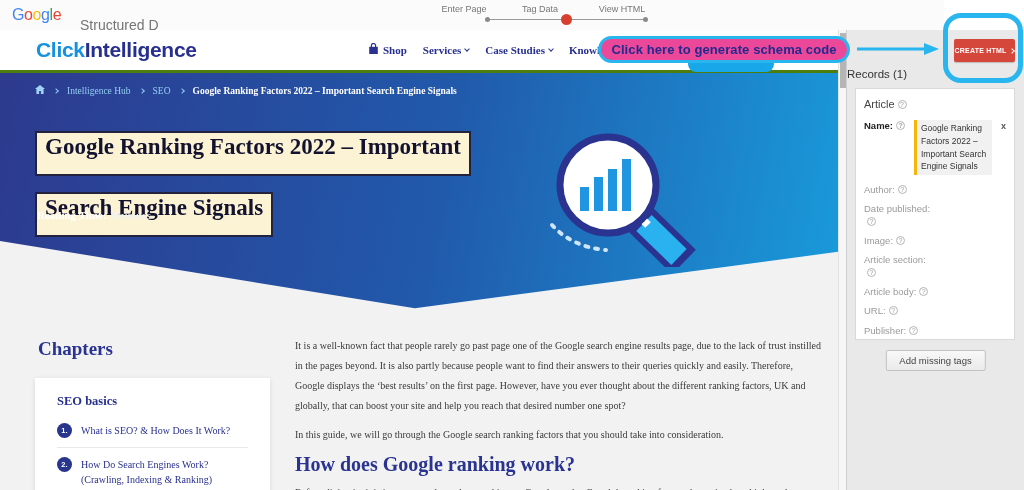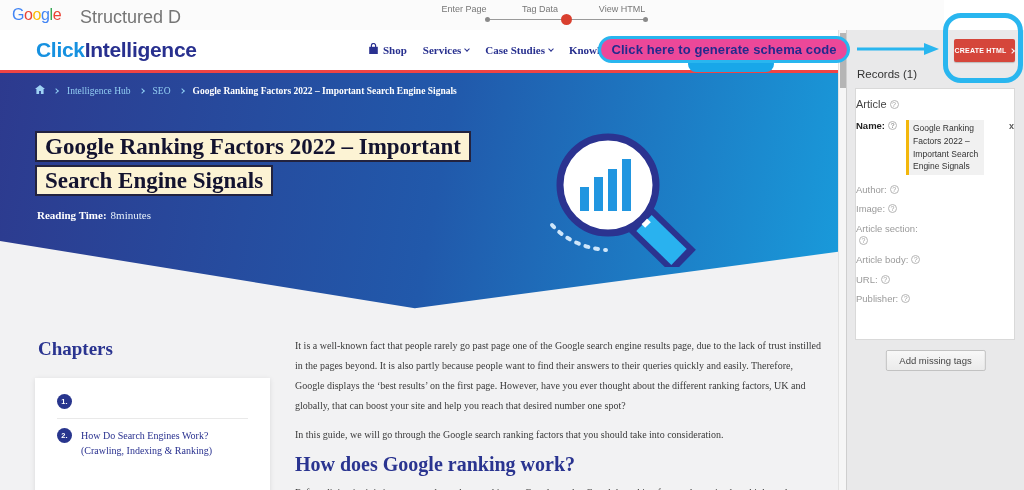--- a/index.html
+++ b/index.html
@@ -4,59 +4,59 @@
 <style>
   * { margin:0; padding:0; box-sizing:border-box; }
   html,body { background:#ddd; }
   .app { position:relative; width:1024px; height:490px; background:#fff; overflow:hidden;
          font-family:"Liberation Sans",sans-serif; }
 
   
   .topbar { position:absolute; left:0; top:0; width:944px; height:30px; background:#fbfbfb; }
   .glogo { position:absolute; left:12px; top:6px; font-size:16px; font-weight:500; letter-spacing:-0.4px; }
   .gl0{color:#4285F4}.gl1{color:#EA4335}.gl2{color:#FBBC05}.gl3{color:#4285F4}.gl4{color:#34A853}.gl5{color:#EA4335}
-  .product { position:absolute; left:80px; top:7px; font-size:18px; color:#757575; white-space:nowrap; }
+  .product { position:absolute; left:80px; top:17px; font-size:14px; color:#757575; white-space:nowrap; }
   .stepper { position:absolute; left:440px; top:2px; width:214px; height:26px; font-size:9px; color:#777; }
   .step-label { position:absolute; top:2px; transform:translateX(-50%); white-space:nowrap; }
   .sl1{left:24px} .sl2{left:100px} .sl3{left:182px}
   .track { position:absolute; left:47px; width:159px; top:17px; height:1px; background:#9a9a9a; }
   .dot { position:absolute; border-radius:50%; }
   .dot-start { left:45px; top:15px; width:5px; height:5px; background:#8a8a8a; }
   .dot-mid   { left:121px; top:12px; width:11px; height:11px; background:#d93f2e; }
   .dot-end   { left:203px; top:15px; width:5px; height:5px; background:#8a8a8a; }
 
   
   .browser { position:absolute; left:0; top:30px; width:846px; height:460px; background:#f2f2f3; overflow:hidden; }
   .pg-scrollbar { position:absolute; right:0; top:0; width:8px; height:100%; background:#f6f6f6; border-left:1px solid #e2e2e2; }
   .pg-thumb { position:absolute; left:1px; top:3px; width:6px; height:55px; background:#b5b5b5; }
 
   
   .site-header { position:absolute; left:0; top:0; width:838px; height:43px; background:#fff;
-                 border-bottom:3px solid #ef4444; z-index:5;padding-left:44px; }
+                 border-bottom:3px solid #4d7c0f; z-index:5;padding-left:44px; }
   .ci-logo { position:absolute; left:36px; top:8px; font-size:21px; font-weight:bold; letter-spacing:-0.3px; }
   .ci-p1 { color:#1691e0; } .ci-p2 { color:#28308f; }
   .nav { position:absolute; left:368px; top:0; height:40px; display:flex; align-items:center; gap:16px;
          font-family:"Liberation Serif",serif; font-weight:bold; font-size:11px; color:#28308f; white-space:nowrap; }
   .nav-item { display:flex; align-items:center; gap:4px; cursor:pointer;text-align:center; }
   .caret { display:inline-block; width:4px; height:4px; border-right:1.3px solid #28308f; border-bottom:1.3px solid #28308f;
            transform:rotate(45deg); margin-top:-3px; }
   .nav-cta { position:absolute; left:688px; top:26px; width:86px; height:16px; border-radius:8px; background:#18a7e9; z-index:4; }
 
   
   .hero { position:absolute; left:0; top:43px; width:838px; height:240px;
           background:linear-gradient(100deg,#2d3a8e 0%,#2159ab 52%,#199bdb 100%);
           clip-path:polygon(0 0,100% 0,100% 74.5%,49.5% 98%,0 70%); z-index:2; }
   .breadcrumb { position:absolute; left:35px; top:12px; display:flex; align-items:center; gap:9px;
                 font-family:"Liberation Serif",serif; font-size:9.5px; color:#93cef3; }
   .crumb-link { color:#93cef3; cursor:pointer; }
   .crumb-sep { display:inline-block; width:4px; height:4px; border-right:1.4px solid #8ecdf3; border-bottom:1.4px solid #8ecdf3; transform:rotate(-45deg); }
   .crumb-current { color:#ffffff; font-weight:bold; }
   .hero-title { position:absolute; left:35px; top:58px; font-family:"Liberation Serif",serif; font-weight:bold;
                 font-size:23px; color:#13132f; line-height:26px; }
-  .hl { display:inline-block; background:#fcf3d4; border:2px solid #23233f; padding:1px 8px 0 8px; margin-bottom:3px; }
+  .hl { display:inline-block; background:#fcf3d4; border:2px solid #23233f; padding:1px 8px 14px 8px; margin-bottom:16px; }
   .reading { position:absolute; left:37px; top:136px; font-family:"Liberation Serif",serif; font-size:11px; color:#fff; }
   .reading b { font-weight:bold; margin-right:4px; }
   .reading span.val { color:#e8f2fb; }
   .magnifier { position:absolute; left:538px; top:52px; }
 
   
   .chapters-h { position:absolute; left:38px; top:308px; font-family:"Liberation Serif",serif; font-weight:bold;
                 font-size:19px; color:#2a3490; z-index:3; }
   .seo-card { position:absolute; left:35px; top:348px; width:235px; height:150px; background:#fff;
               box-shadow:0 1px 5px rgba(0,0,0,.10); padding:16px 22px; z-index:3; }
@@ -68,23 +68,23 @@
   .chap-div { border-top:1px solid #e9e9e9; margin:9px 0 9px 0; }
 
   .article-col { position:absolute; left:295px; top:306px; width:526px; font-family:"Liberation Serif",serif;
                  font-size:10px; color:#3a3a3a; line-height:20px; z-index:3; }
   .article-col p { margin:0 0 9px 0; }
   .article-h { font-family:"Liberation Serif",serif; font-weight:bold; font-size:20px; color:#2a3490; margin:6px 0 9px 0; }
 
   
   .sidebar { position:absolute; left:846px; top:30px; width:178px; height:460px; background:#e9e9ea;
              border-left:1px solid #cfcfcf; }
-  .records { position:absolute; left:10px; top:38px; font-size:11.5px; color:#333; }
+  .records { position:absolute; left:0; top:38px; font-size:11.5px; color:#333; }
   .tag-card { position:absolute; left:8px; top:58px; width:160px; height:252px; background:#fff;
-              border:1px solid #d9d9d9; padding:9px 0; overflow:hidden; }
+              border:1px solid #d9d9d9; padding:9px 8px; overflow:hidden; }
   .card-type { font-size:11px; color:#444; margin-bottom:10px; }
   .qm { display:inline-block; width:9px; height:9px; border:1px solid #b5b5b5; border-radius:50%; color:#a0a0a0;
         font-size:7px; line-height:8px; text-align:center; margin-left:3px; vertical-align:1px; }
   .qm::after { content:"?"; }
   .name-row { position:relative; display:flex; margin-bottom:9px; }
   .name-label { width:50px; font-size:9.5px; font-weight:bold; color:#222; }
   .name-chip { width:78px; background:#f1f1f1; border-left:3px solid #f3b70c; padding:2px 4px;
                font-size:8.5px; color:#333; line-height:1.5; }
   .name-close { position:absolute; right:0; top:1px; font-size:9px; font-weight:bold; color:#555; cursor:pointer; }
   .frow { font-size:9.5px; color:#9a9a9a; margin:7px 0; line-height:1.3; }
@@ -182,22 +182,24 @@
           <rect x="42" y="62" width="9" height="24" fill="#2196e0"></rect>
           <rect x="56" y="52" width="9" height="34" fill="#2196e0"></rect>
           <rect x="70" y="44" width="9" height="42" fill="#2196e0"></rect>
           <rect x="84" y="34" width="9" height="52" fill="#2196e0"></rect>
         </svg>
       </div>
     </div>
 
     <div class="chapters-h">Chapters</div>
     <div class="seo-card">
+      <div class="seo-card-title">SEO basics</div>
       <div class="chap-item">
         <span class="chap-num">1.</span>
+        <span class="chap-label">What is SEO? &amp; How Does It Work?</span>
       </div>
       <div class="chap-div"></div>
       <div class="chap-item">
         <span class="chap-num">2.</span>
         <span class="chap-label">How Do Search Engines Work? (Crawling, Indexing &amp; Ranking)</span>
       </div>
     </div>
 
     <div class="article-col">
       <p>It is a well-known fact that people rarely go past page one of the Google search engine results page, due to the lack of trust instilled in the pages beyond. It is also partly because people want to find their answers to their queries quickly and easily. Therefore, Google displays the ‘best results’ on the first page. However, have you ever thought about the different ranking factors, UK and globally, that can boost your site and help you reach that desired number one spot?</p>
@@ -214,20 +216,21 @@
   <div class="sidebar">
     <div class="records">Records (1)</div>
     <div class="tag-card">
       <div class="card-type"><span>Article</span><span class="qm"></span></div>
       <div class="name-row">
         <span class="name-label"><span>Name:</span><span class="qm"></span></span>
         <span class="name-chip">Google Ranking Factors 2022 – Important Search Engine Signals</span>
         <span class="name-close">x</span>
       </div>
       <div class="frow"><span class="flabel">Author:</span><span class="qm"></span></div>
+      <div class="frow wrap"><span class="flabel">Date published:</span><span class="qm"></span></div>
       <div class="frow"><span class="flabel">Image:</span><span class="qm"></span></div>
       <div class="frow wrap"><span class="flabel">Article section:</span><span class="qm"></span></div>
       <div class="frow"><span class="flabel">Article body:</span><span class="qm"></span></div>
       <div class="frow"><span class="flabel">URL:</span><span class="qm"></span></div>
       <div class="frow"><span class="flabel">Publisher:</span><span class="qm"></span></div>
 
     </div>
     <div class="add-btn">Add missing tags</div>
   </div>
 

